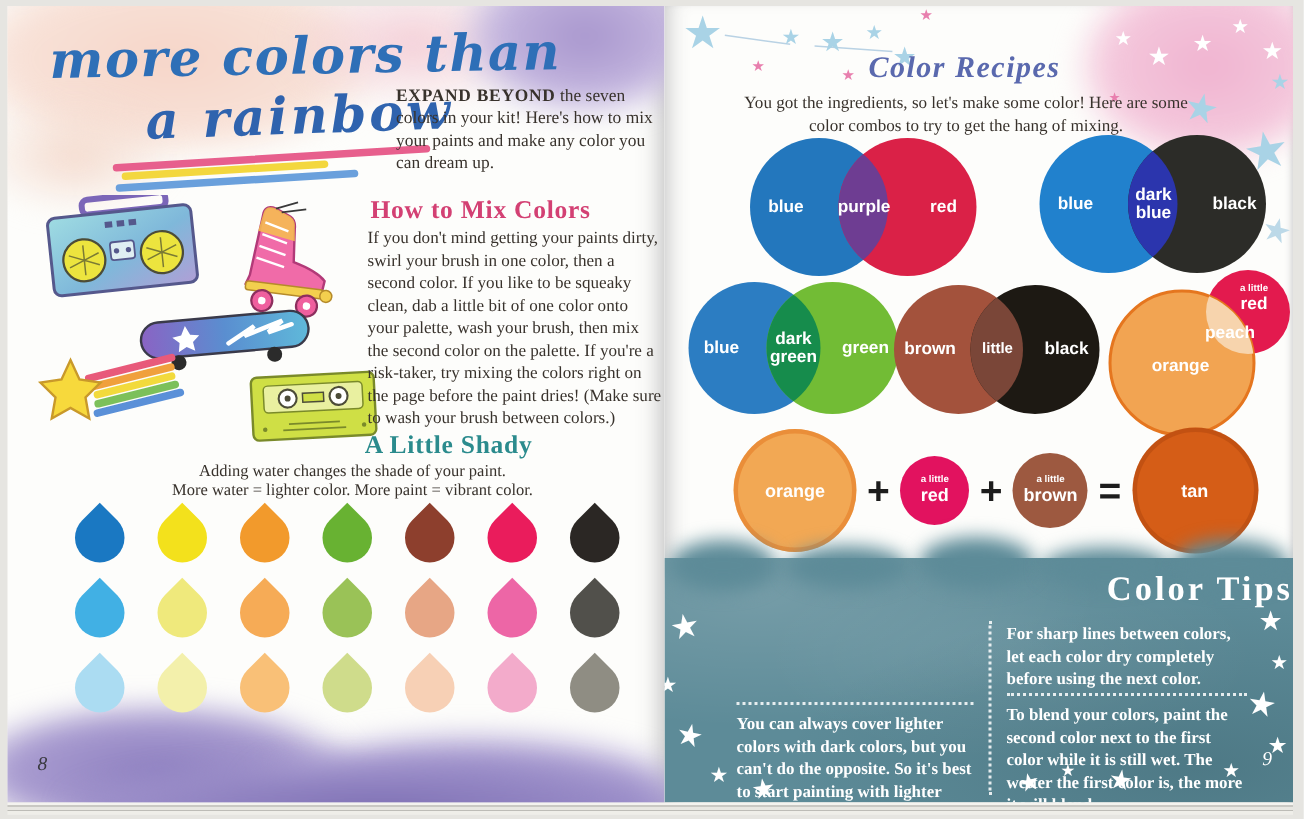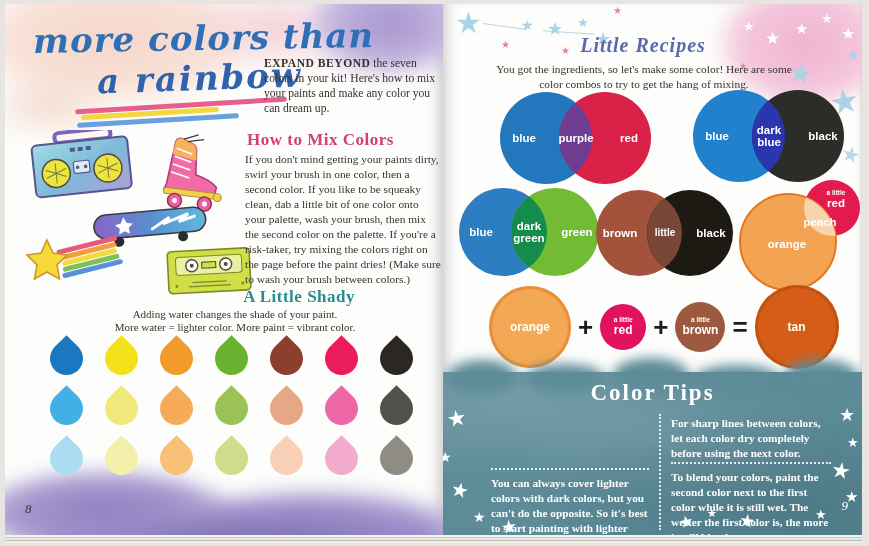--- a/index.html
+++ b/index.html
@@ -42,21 +42,21 @@
   .eq-c0{width:82px;height:82px;box-shadow:inset 0 0 0 3px rgba(227,120,34,.55);}
   .eq-c1{width:46px;height:46px;}
   .eq-c2{width:50px;height:50px;}
   .eq-c3{width:84px;height:84px;box-shadow:inset 0 0 0 3px rgba(160,60,10,.35);}
   .tips-band{position:absolute;left:0;top:368px;width:419px;height:163px;
      background:radial-gradient(ellipse at 15% 15%, rgba(255,255,255,.15), transparent 45%),
                 radial-gradient(ellipse at 85% 85%, rgba(10,40,50,.18), transparent 55%),
                 radial-gradient(ellipse at 55% 40%, rgba(255,255,255,.08), transparent 50%),
                 #5d8b98;}
   .rag{position:absolute;background:#5d8b98;border-radius:50%;filter:blur(6px);}
-  .h-tips{position:absolute;left:0;top:8px;width:419px;text-align:center;font:700 23px "Liberation Serif",serif;color:#fff;letter-spacing:2px;}
+  .h-tips{position:absolute;left:0;top:8px;width:419px;text-align:right;font:700 23px "Liberation Serif",serif;color:#fff;letter-spacing:2px;}
   .tip{position:absolute;color:#fff;font:700 11.3px "Liberation Serif",serif;line-height:1.32;}
   .dot-h{position:absolute;border-top:2px dotted rgba(255,255,255,.85);height:0;}
   .dot-v{position:absolute;border-left:2px dotted rgba(255,255,255,.85);width:0;}
   .star{position:absolute;font-family:"DejaVu Sans",sans-serif;line-height:1;}
   .star::before{content:"\2605";}
   .cline{position:absolute;height:1px;background:#b9d2e4;}
 </style>
 </head>
 <body>
 
@@ -209,21 +209,21 @@
     <span class="star" style="left:322px;top:26px;font-size:17px;color:#fff;"></span>
     <span class="star" style="left:352px;top:18px;font-size:15px;color:#fff;"></span>
     <span class="star" style="left:378px;top:8px;font-size:13px;color:#fff;"></span>
     <span class="star" style="left:398px;top:22px;font-size:16px;color:#fff;"></span>
     <span class="star" style="left:346px;top:56px;font-size:26px;color:#a9d3e6;transform:rotate(12deg);"></span>
     <span class="star" style="left:386px;top:80px;font-size:34px;color:#a9d3e6;transform:rotate(-10deg);"></span>
     <span class="star" style="left:404px;top:44px;font-size:14px;color:#a9d3e6;"></span>
     <span class="star" style="left:296px;top:58px;font-size:9px;color:#e87fae;"></span>
     <span class="star" style="left:398px;top:140px;font-size:22px;color:#bcd9e8;transform:rotate(14deg);"></span>
 
-    <div class="h-recipes">Little Recipes</div>
+    <div class="h-recipes">Color Recipes</div>
     <div class="recipes-intro">You got the ingredients, so let's make some color! Here are some color combos to try to get the hang of mixing.</div>
 
     <div class="venn" style="left:45px;top:86px;width:175px;height:96px;">
       <svg width="175" height="96" viewBox="0 0 175 96">
         <defs>
             <clipPath id="vc1">
               <circle cx="58" cy="48" r="46"></circle>
             </clipPath>
           </defs>
         <circle cx="58" cy="48" r="46" fill="#2377bd"></circle>

